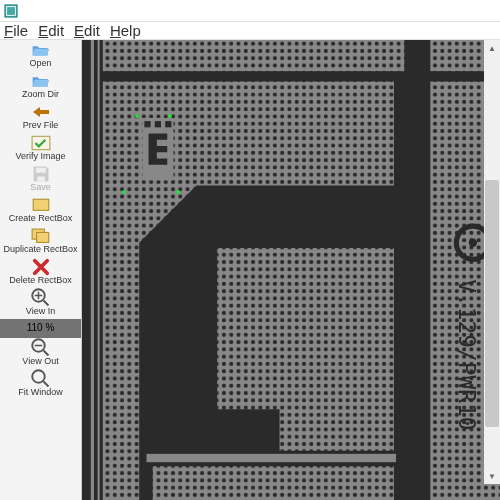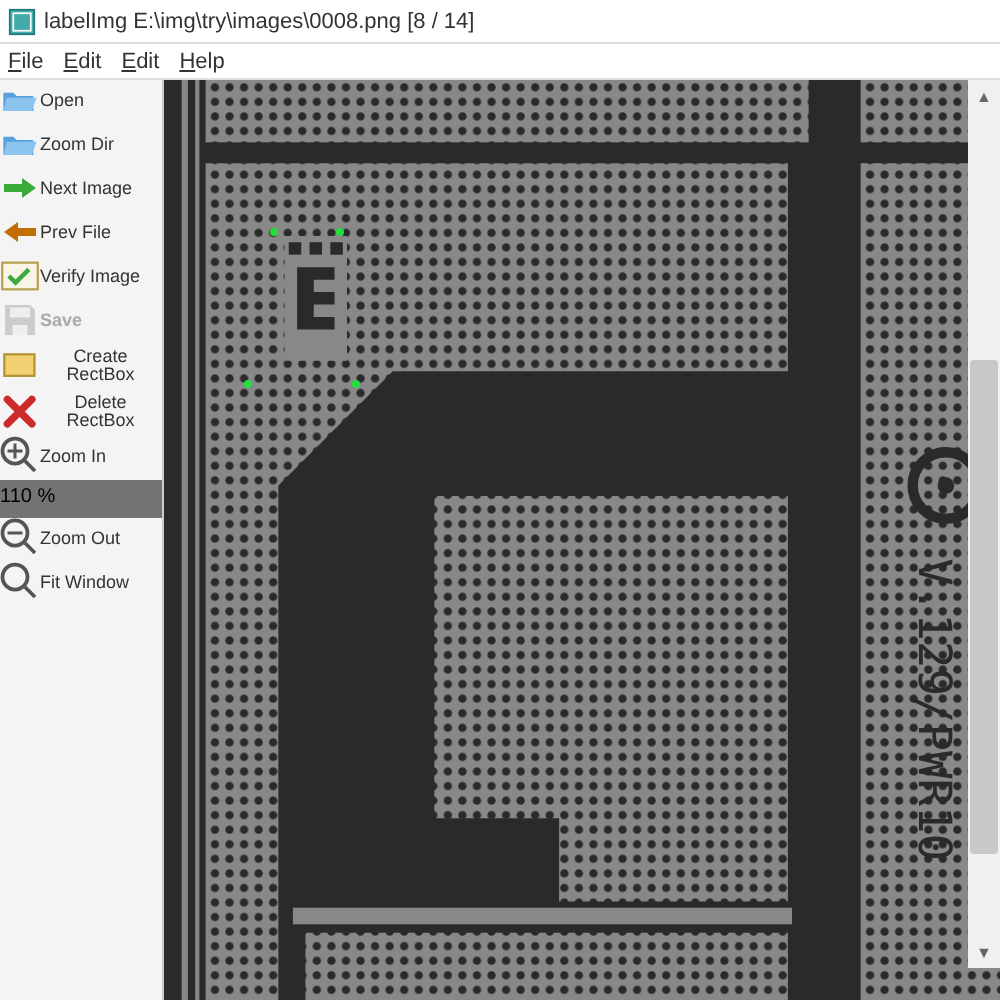--- a/index.html
+++ b/index.html
@@ -1,27 +1,27 @@
 <!DOCTYPE html>
 <html><head>
 <meta charset="utf-8">
 <style>
   * { margin: 0; padding: 0; box-sizing: border-box; }
   body { font-family: "Segoe UI", Tahoma, sans-serif; font-size: 11px; background: #f0f0f0; overflow: hidden; width: 500px; height: 500px; }
   .titlebar { height: 22px; background: #fff; border-bottom: 1px solid #ddd; display: flex; align-items: center; padding: 0 4px; }
   .titlebar .app-icon { width: 14px; height: 14px; margin-right: 4px; }
   .titlebar .title { font-size: 11px; color: #333; }
   .menubar { height: 18px; background: #fff; display: flex; align-items: center; padding: 0 4px; border-bottom: 1px solid #e0e0e0; }
-  .menubar span { margin-right: 10px; font-size: 11px; color: #333; cursor: default; }
+  .menubar span { margin-right: 10px; font-size: 15px; color: #333; cursor: default; }
   .menubar span:first-letter { text-decoration: underline; }
   .main { position: absolute; top: 40px; bottom: 0; left: 0; right: 0; display: flex; }
   .toolbar { width: 82px; background: #f4f4f4; border-right: 1px solid #ccc; overflow: hidden; }
-  .tool { display: flex; flex-direction: row; align-items: center; padding: 2px 0 3px 0; font-size: 9px; color: #333; text-align: center; line-height: 1; }
+  .tool { display: flex; flex-direction: column; align-items: center; padding: 2px 0 3px 0; font-size: 9px; color: #333; text-align: center; line-height: 1; }
   .tool.hl { background: #737373; }
-  .tool.dis { color: #aaa; font-weight: bold; }
+  .tool.dis { color: #aaa; }
   .tool .ico { width: 20px; height: 16px; display: flex; align-items: center; justify-content: center; margin-bottom: 1px; }
   .tool .lbl { font-size: 9px; }
   .canvas-wrap { flex: 1; background: #1f1f1f; position: relative; overflow: hidden; }
   .canvas { position: absolute; inset: 0; }
   .scrollbar-v { position: absolute; right: 0; top: 0; bottom: 16px; width: 16px; background: #f0f0f0; }
   .sb-track { position: absolute; left: 0; right: 0; top: 16px; bottom: 16px; background: #f0f0f0; }
   .sb-thumb { position: absolute; left: 1px; right: 1px; height: 60%; top: 30%; background: #c8c8c8; border-radius: 2px; }
   .sb-btn { position: absolute; left: 0; right: 0; height: 16px; background: #f0f0f0; display:flex; align-items:center; justify-content:center; color:#666; font-size:8px;}
   .sb-btn.top { top: 0; } .sb-btn.bot { bottom: 0; }
   svg.pcb { width: 100%; height: 100%; display: block; }
@@ -30,21 +30,20 @@
 </head>
 <body>
 
 <div class="titlebar">
   <span class="app-icon">
     <svg viewBox="0 0 16 16">
         <rect x="1" y="1" width="14" height="14" fill="#4aa" stroke="#277" stroke-width="1"></rect>
         <rect x="3" y="3" width="10" height="10" fill="none" stroke="#fff"></rect>
       </svg>
   </span>
-  <span class="title">labelImg E:\img\try\images\0008.png [8 / 14]</span>
 </div>
 
 <div class="menubar">
   <span>File</span>
   <span>Edit</span>
   <span>Edit</span>
   <span>Help</span>
 </div>
 
 <div class="main">
@@ -64,28 +63,20 @@
       <span class="ico">
           <svg viewBox="0 0 24 18">
             <path d="M2 4h6l2 2h10v9H2z" fill="#5aa0e0"></path>
             <path d="M4 7h18l-3 8H2z" fill="#8cc4f0"></path>
           </svg>
         </span>
       <span class="lbl">Zoom Dir</span>
     </div>
 
 
-    <div class="tool">
-      <span class="ico">
-          <svg viewBox="0 0 20 14">
-            <path d="M2 5h9V2l7 5-7 5V9H2z" fill="#3aaa3a"></path>
-          </svg>
-        </span>
-      <span class="lbl">Next Image</span>
-    </div>
 
     <div class="tool">
       <span class="ico">
           <svg viewBox="0 0 20 14">
             <path d="M18 5H9V2L2 7l7 5V9h9z" fill="#c07000"></path>
           </svg>
         </span>
       <span class="lbl">Prev File</span>
     </div>
 
@@ -113,54 +104,63 @@
 
     <div class="tool">
       <span class="ico">
           <svg viewBox="0 0 18 14">
             <rect x="2" y="2" width="14" height="10" fill="#f0d070" stroke="#b09030"></rect>
           </svg>
         </span>
       <span class="lbl">Create RectBox</span>
     </div>
 
+    <div class="tool">
+      <span class="ico">
+          <svg viewBox="0 0 18 14">
+            <rect x="1" y="1" width="11" height="9" fill="#f0d070" stroke="#b09030"></rect>
+            <rect x="5" y="4" width="11" height="9" fill="#f0d070" stroke="#b09030"></rect>
+          </svg>
+        </span>
+      <span class="lbl">Duplicate RectBox</span>
+    </div>
 
     <div class="tool">
       <span class="ico">
           <svg viewBox="0 0 16 16">
             <path d="M3 3l10 10M13 3L3 13" stroke="#cc2b2b" stroke-width="3" stroke-linecap="round"></path>
           </svg>
         </span>
       <span class="lbl">Delete RectBox</span>
     </div>
 
     <div class="tool">
       <span class="ico">
           <svg viewBox="0 0 16 16">
             <circle cx="6" cy="6" r="5" fill="none" stroke="#555" stroke-width="1.5"></circle>
             <path d="M10 10l4 4" stroke="#555" stroke-width="1.5"></path>
             <path d="M6 3v6M3 6h6" stroke="#555" stroke-width="1.2"></path>
           </svg>
         </span>
-      <span class="lbl">Zoom In</span>
+      <span class="lbl">View In</span>
     </div>
 
     <div class="tool hl">
       <span class="lbl" style="font-size:10px;color:#000;padding:2px 0">110 %</span>
     </div>
 
     <div class="tool">
       <span class="ico">
           <svg viewBox="0 0 16 16">
             <circle cx="6" cy="6" r="5" fill="none" stroke="#555" stroke-width="1.5"></circle>
             <path d="M10 10l4 4" stroke="#555" stroke-width="1.5"></path>
             <path d="M3 6h6" stroke="#555" stroke-width="1.2"></path>
           </svg>
         </span>
-      <span class="lbl">Zoom Out</span>
+      <span class="lbl">View Out</span>
     </div>
 
     <div class="tool">
       <span class="ico">
           <svg viewBox="0 0 16 16">
             <circle cx="6" cy="6" r="5" fill="none" stroke="#555" stroke-width="1.5"></circle>
             <path d="M10 10l4 4" stroke="#555" stroke-width="1.5"></path>
           </svg>
         </span>
       <span class="lbl">Fit Window</span>

